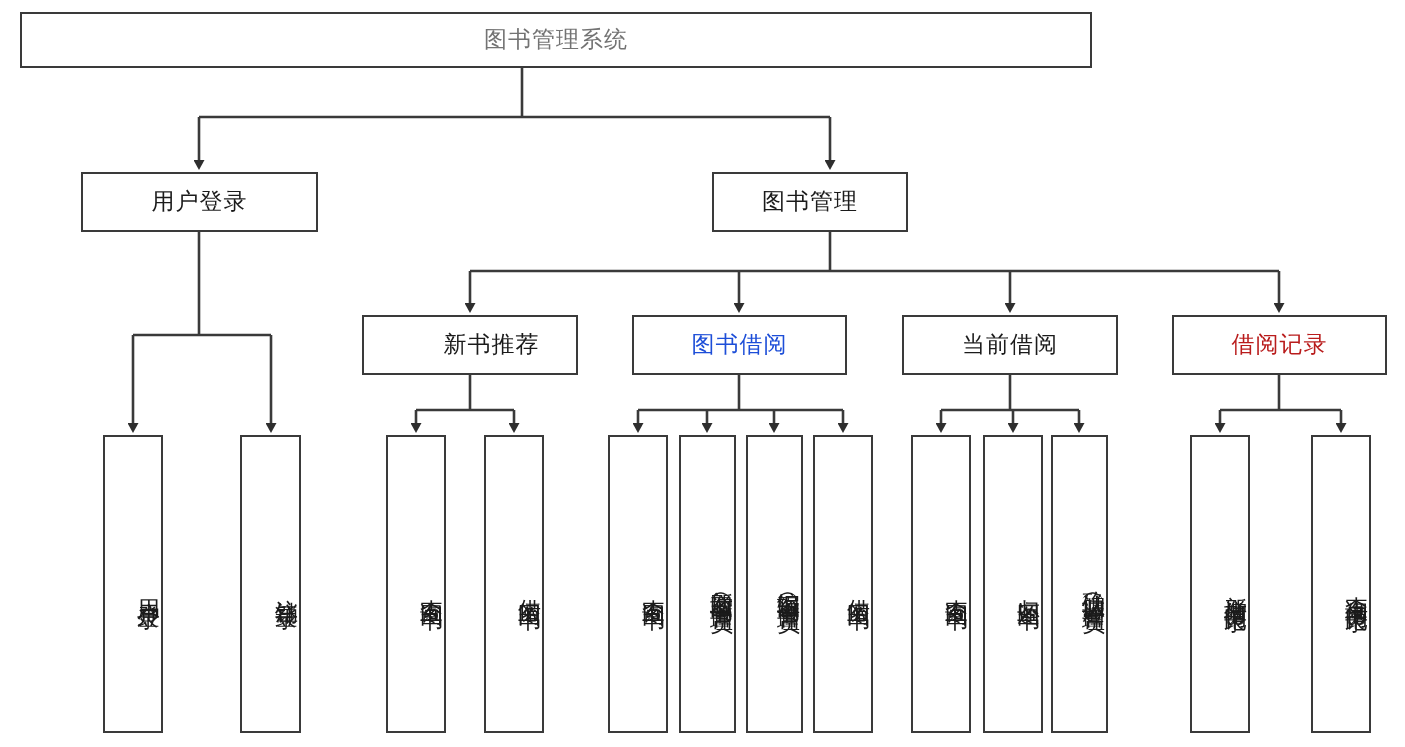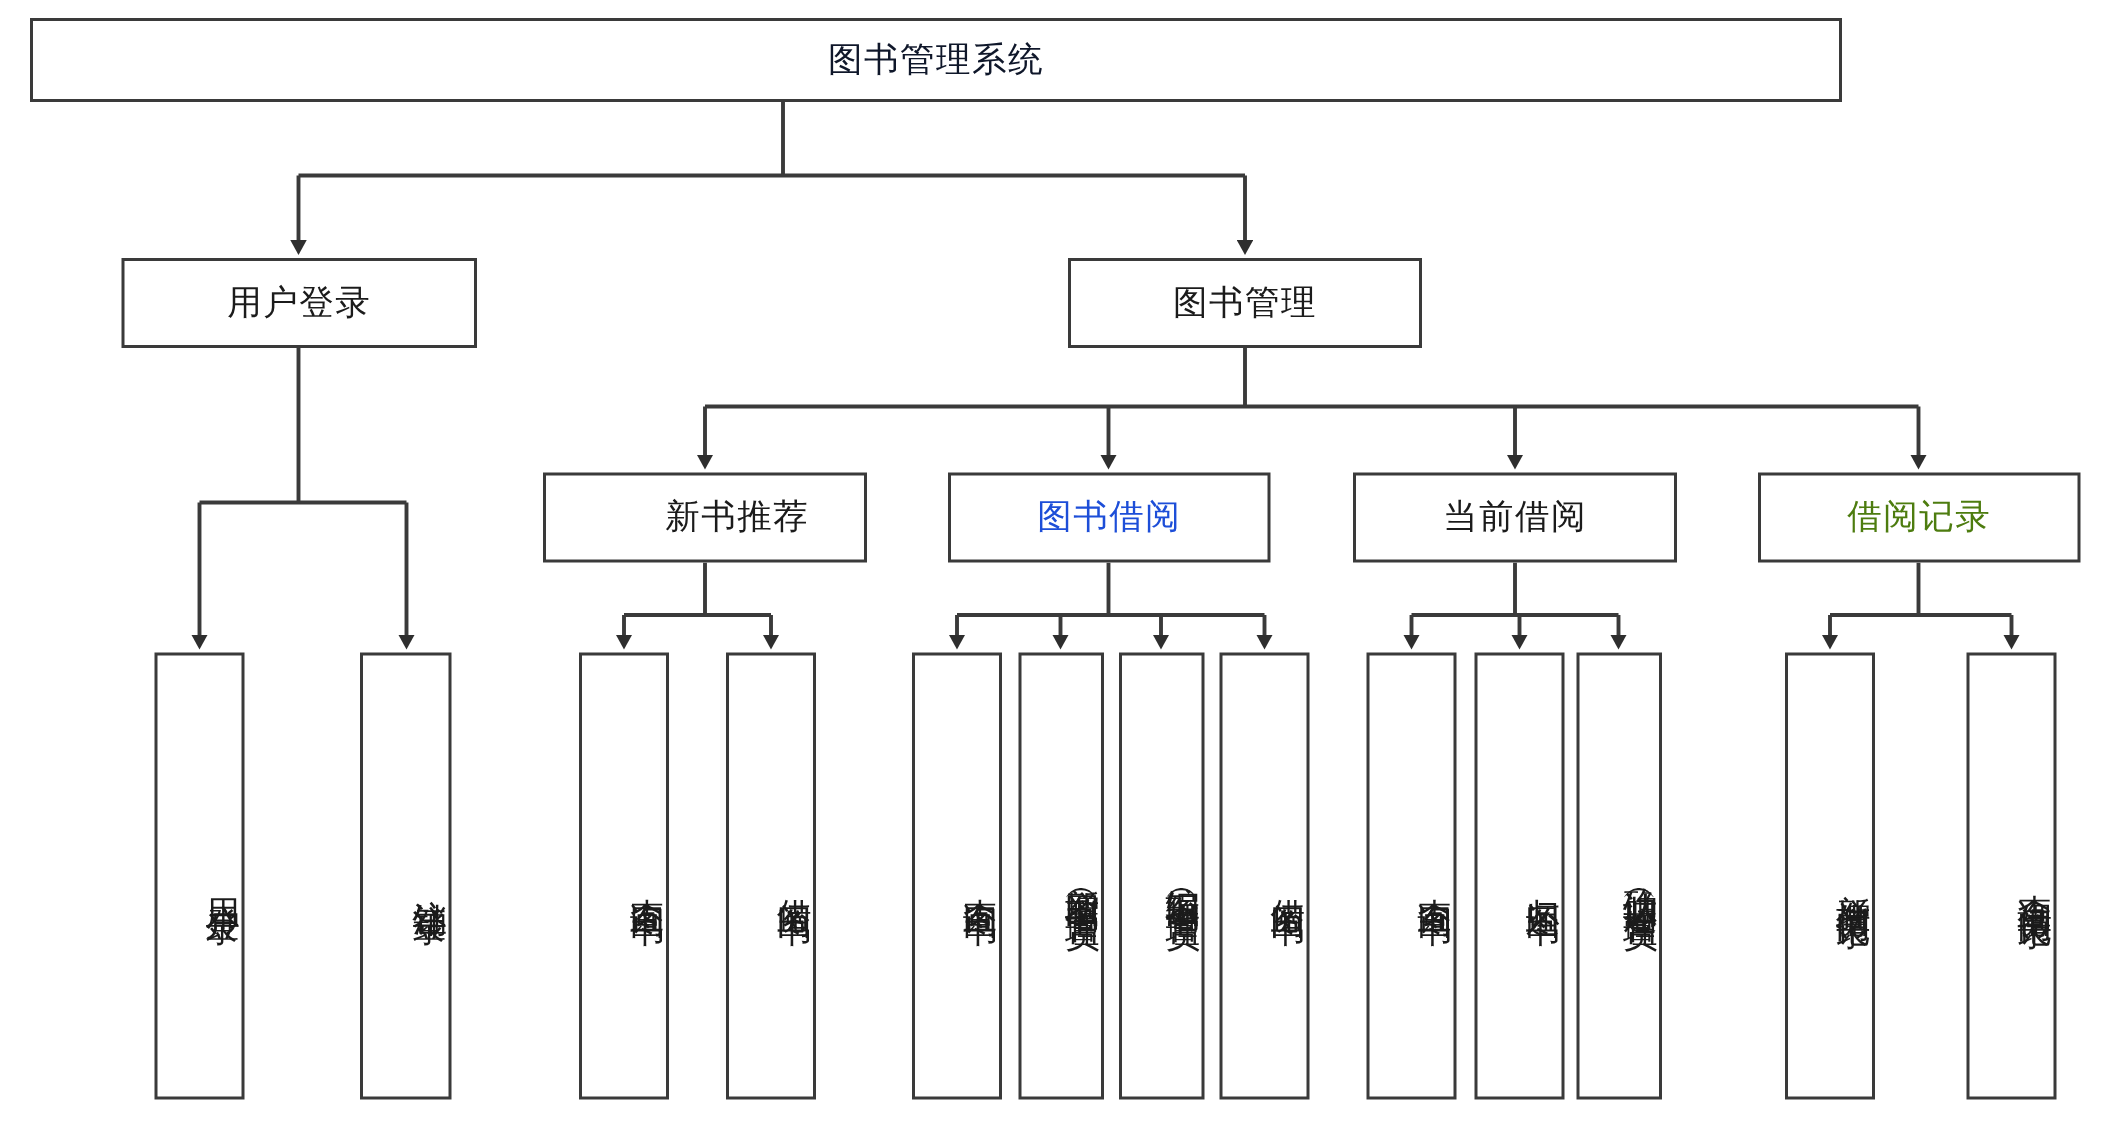--- a/index.html
+++ b/index.html
@@ -105,39 +105,39 @@
         <line x1="1013" y1="410" x2="1013" y2="424" marker-end="url(#arrow)"></line>
         <line x1="1079" y1="410" x2="1079" y2="424" marker-end="url(#arrow)"></line>
         <line x1="1279" y1="375" x2="1279" y2="410"></line>
         <line x1="1220" y1="410" x2="1341" y2="410"></line>
         <line x1="1220" y1="410" x2="1220" y2="424" marker-end="url(#arrow)"></line>
         <line x1="1341" y1="410" x2="1341" y2="424" marker-end="url(#arrow)"></line>
       </g>
   </svg>
 
   <div id="node-layer">
-      <div class="node node-h" style="left: 20px; top: 12px; width: 1208px; height: 56px; border-color: rgb(58, 58, 58); background: rgb(255, 255, 255); color: #0f172a;">
+      <div class="node node-h" style="left: 20px; top: 12px; width: 1072px; height: 56px; border-color: rgb(58, 58, 58); background: rgb(255, 255, 255); color: #737373;">
         <span>图书管理系统</span>
       </div>
       <div class="node node-h" style="left: 81px; top: 172px; width: 237px; height: 60px; border-color: rgb(58, 58, 58); background: rgb(255, 255, 255); color: rgb(27, 27, 27);">
         <span>用户登录</span>
       </div>
-      <div class="node node-h" style="left: 712px; top: 172px; width: 236px; height: 60px; border-color: rgb(58, 58, 58); background: rgb(255, 255, 255); color: rgb(27, 27, 27);">
+      <div class="node node-h" style="left: 712px; top: 172px; width: 196px; height: 60px; border-color: rgb(58, 58, 58); background: rgb(255, 255, 255); color: rgb(27, 27, 27);">
         <span>图书管理</span>
       </div>
       <div class="node node-h" style="left: 362px; top: 315px; width: 216px; height: 60px; border-color: rgb(58, 58, 58); background: rgb(255, 255, 255); color: rgb(27, 27, 27); padding-left: 43px;">
         <span>新书推荐</span>
       </div>
       <div class="node node-h" style="left: 632px; top: 315px; width: 215px; height: 60px; border-color: rgb(58, 58, 58); background: rgb(255, 255, 255); color: #1d4ed8;">
         <span>图书借阅</span>
       </div>
       <div class="node node-h" style="left: 902px; top: 315px; width: 216px; height: 60px; border-color: rgb(58, 58, 58); background: rgb(255, 255, 255); color: rgb(27, 27, 27);">
         <span>当前借阅</span>
       </div>
-      <div class="node node-h" style="left: 1172px; top: 315px; width: 215px; height: 60px; border-color: rgb(58, 58, 58); background: rgb(255, 255, 255); color: #4d7c0f;">
+      <div class="node node-h" style="left: 1172px; top: 315px; width: 215px; height: 60px; border-color: rgb(58, 58, 58); background: rgb(255, 255, 255); color: #b91c1c;">
         <span>借阅记录</span>
       </div>
       <div class="node node-v" style="left: 103px; top: 435px; width: 60px; height: 298px; border-color: rgb(58, 58, 58); background: rgb(255, 255, 255); color: rgb(27, 27, 27);">
         <span>用户登录</span>
       </div>
       <div class="node node-v" style="left: 240px; top: 435px; width: 61px; height: 298px; border-color: rgb(58, 58, 58); background: rgb(255, 255, 255); color: rgb(27, 27, 27);">
         <span>注销登录</span>
       </div>
       <div class="node node-v" style="left: 386px; top: 435px; width: 60px; height: 298px; border-color: rgb(58, 58, 58); background: rgb(255, 255, 255); color: rgb(27, 27, 27);">
         <span>查询图书</span>

